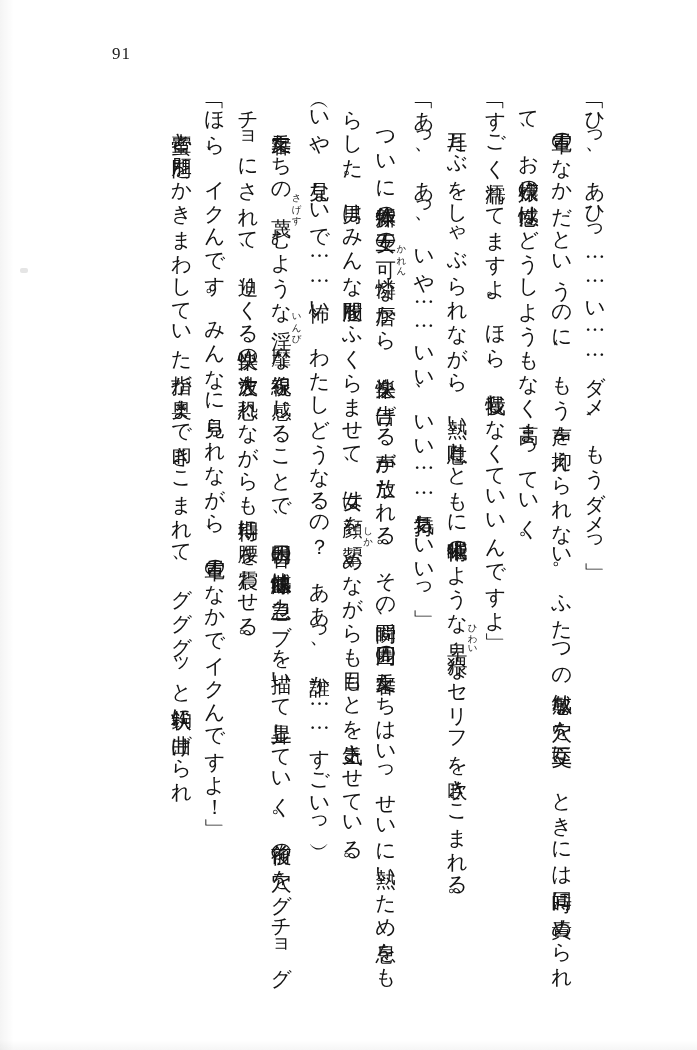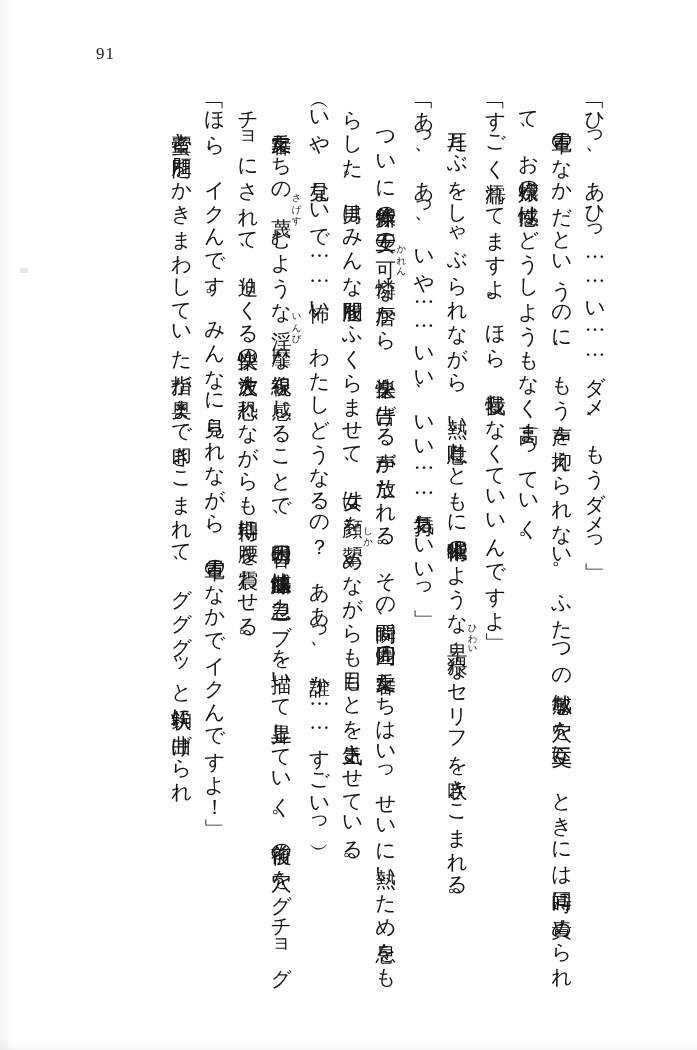--- a/index.html
+++ b/index.html
@@ -18,21 +18,21 @@
   #page {
     position: relative;
     width: 697px;
     height: 1050px;
     background: #ffffff;
   }
   
   .page-number {
     position: absolute;
     top: 44px;
-    left: 96px;
+    left: 112px;
     font-size: 17px;
     letter-spacing: 1px;
     color: #1a1a1a;
     font-family: "Liberation Serif", "DejaVu Serif", serif;
   }
   
   .vtext {
     position: absolute;
     top: 96px;
     right: 86px;

